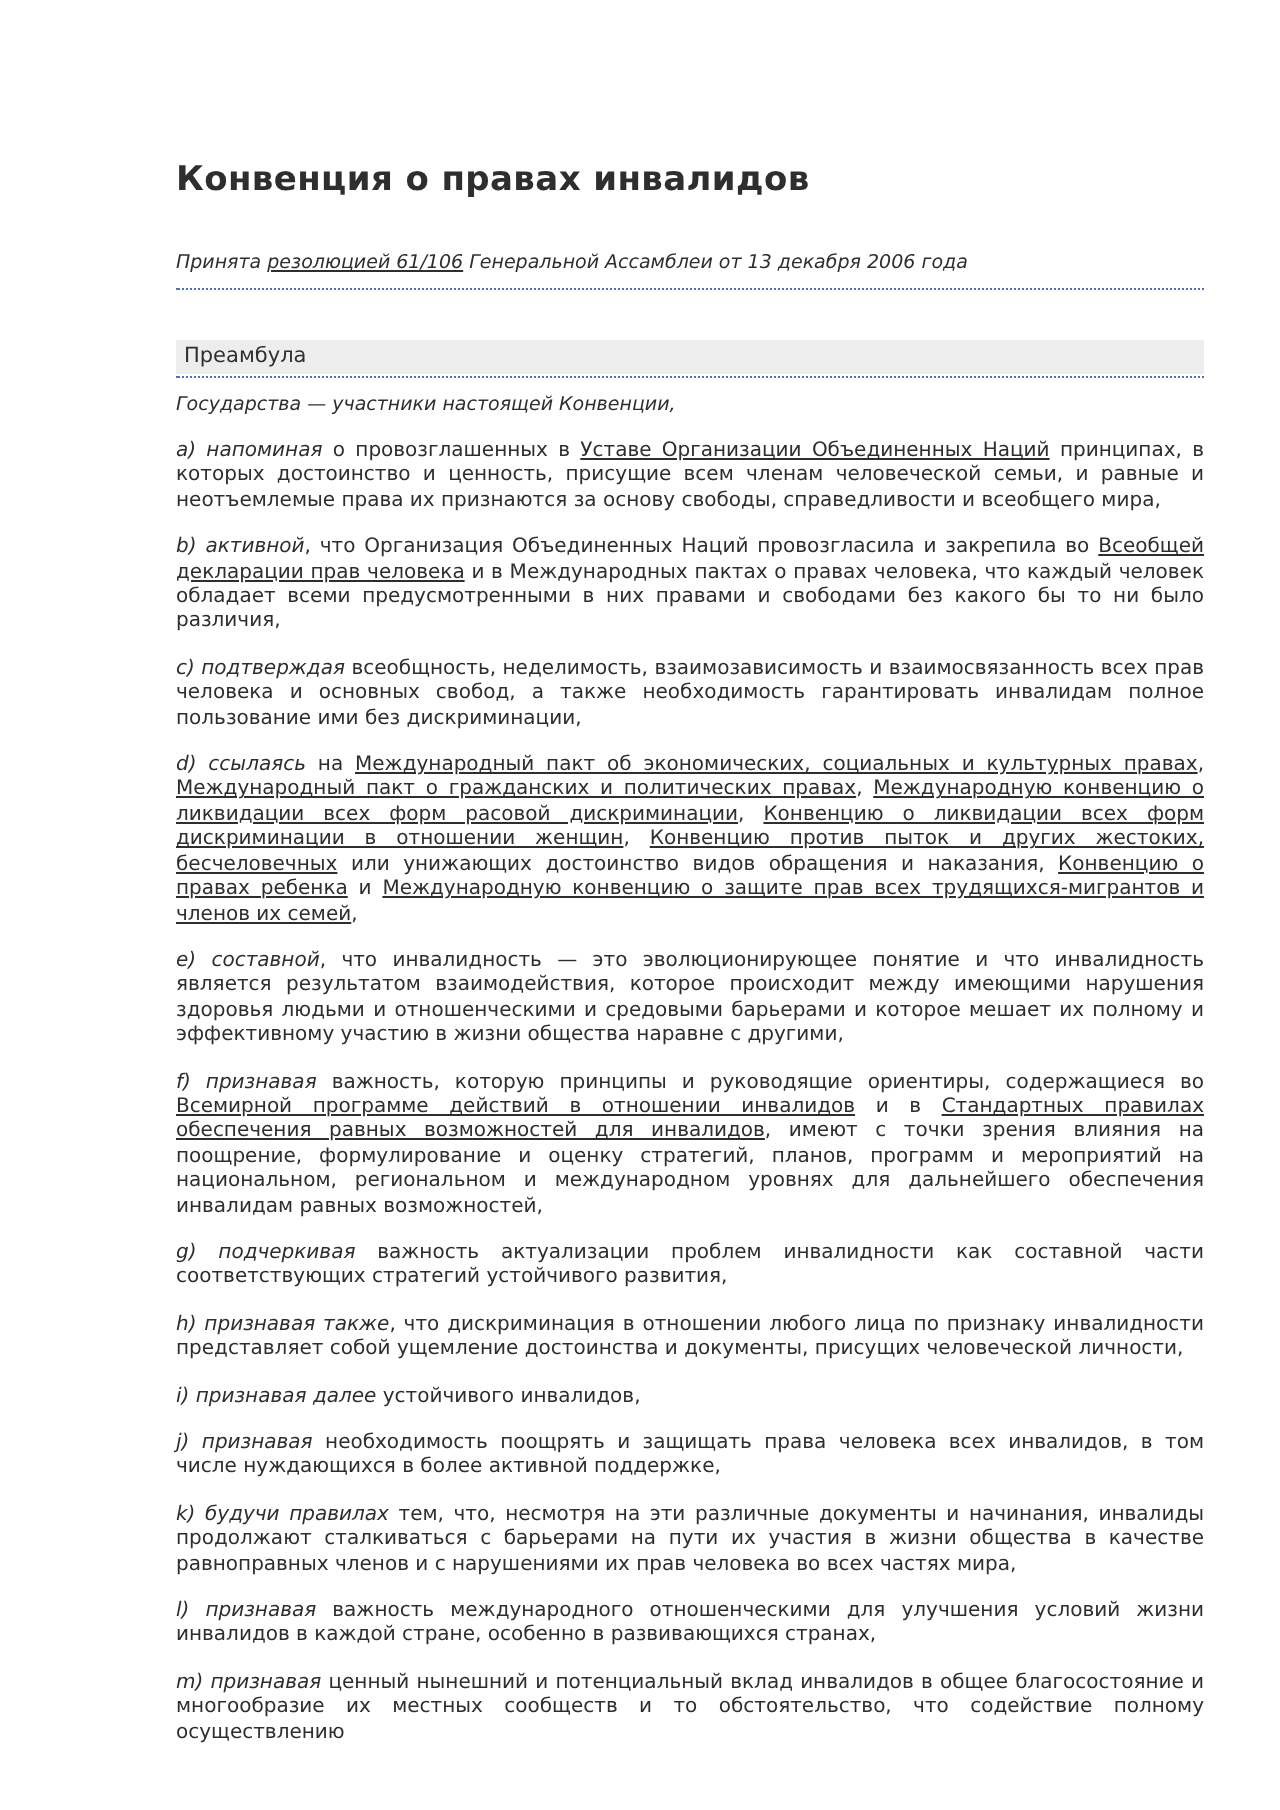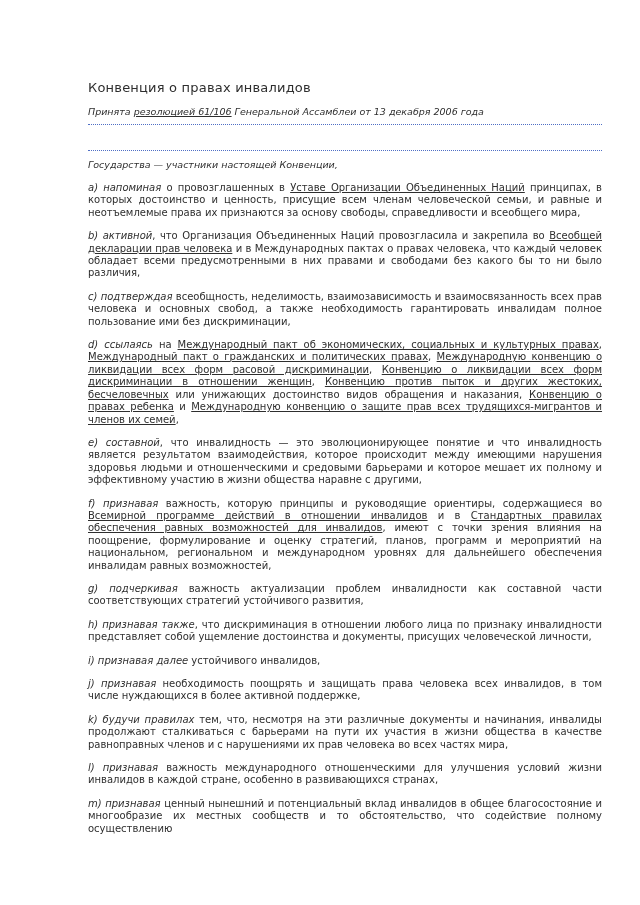--- a/index.html
+++ b/index.html
@@ -17,24 +17,24 @@
     overflow:hidden;
     font-family:"DejaVu Sans","Liberation Sans",sans-serif;
     color:var(--text-color);
   }
   .content{
     position:absolute;
     left:88px;top:80px;
     width:514px;
   }
   .doc-title{
-    font-size:13px;
-    font-weight:normal;
+    font-size:17px;
+    font-weight:bold;
     letter-spacing:.2px;
-    margin-bottom:11px;
+    margin-bottom:26px;
   }
   .doc-subtitle{
     font-size:9.5px;
     font-style:italic;
     margin-bottom:7px;
   }
   .dotted-sep{
     border:0;
     border-top:1px dotted var(--sep-color);
     height:0;
@@ -71,20 +71,21 @@
 <div class="page">
   <div class="content">
 
     <h1 class="doc-title">Конвенция о правах инвалидов</h1>
 
     <p class="doc-subtitle"><span>Принята </span><a class="doclink" href="#">резолюцией 61/106</a><span> Генеральной Ассамблеи от 13 декабря 2006 года</span></p>
 
     <hr class="dotted-sep">
 
     <div class="preamble-block">
+      <div class="section-bar">Преамбула</div>
 
       <hr class="dotted-sep">
 
       <p class="intro">
         <em>Государства — участники настоящей Конвенции,</em>
       </p>
 
       <div>
           <p class="para"><em>a) напоминая</em><span> о провозглашенных в </span><a class="doclink" href="#">Уставе Организации Объединенных Наций</a><span> принципах, в которых достоинство и ценность, присущие всем членам человеческой семьи, и равные и неотъемлемые права их признаются за основу свободы, справедливости и всеобщего мира,</span></p>
           <p class="para"><em>b) активной</em><span>, что Организация Объединенных Наций провозгласила и закрепила во </span><a class="doclink" href="#">Всеобщей декларации прав человека</a><span> и в Международных пактах о правах человека, что каждый человек обладает всеми предусмотренными в них правами и свободами без какого бы то ни было различия,</span></p>

